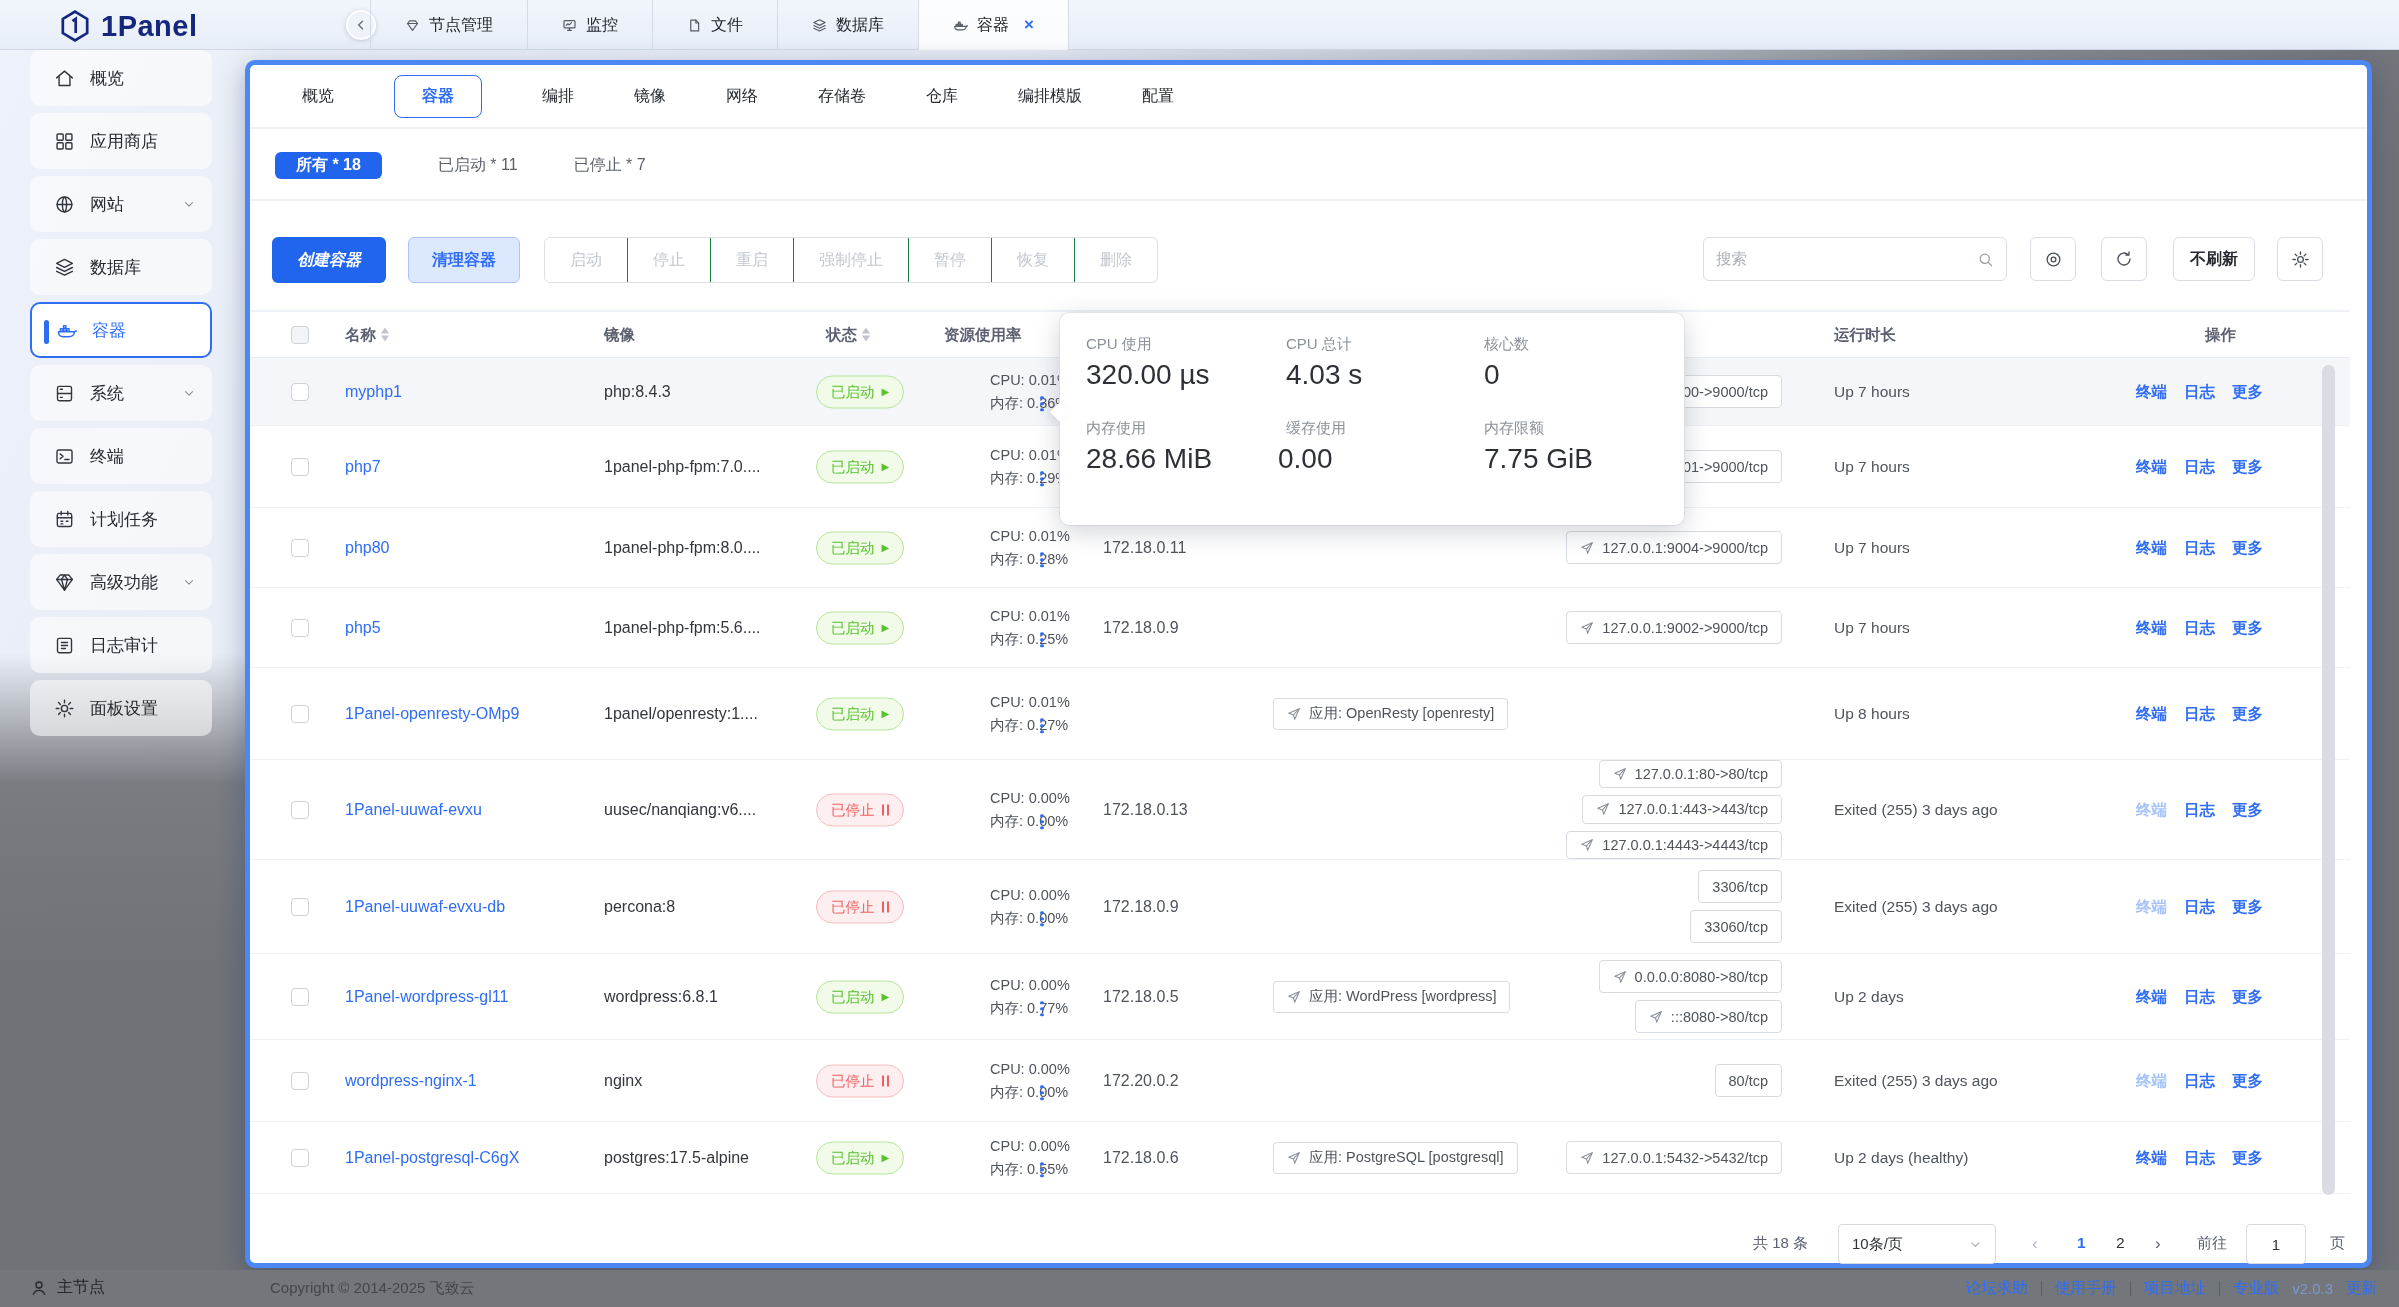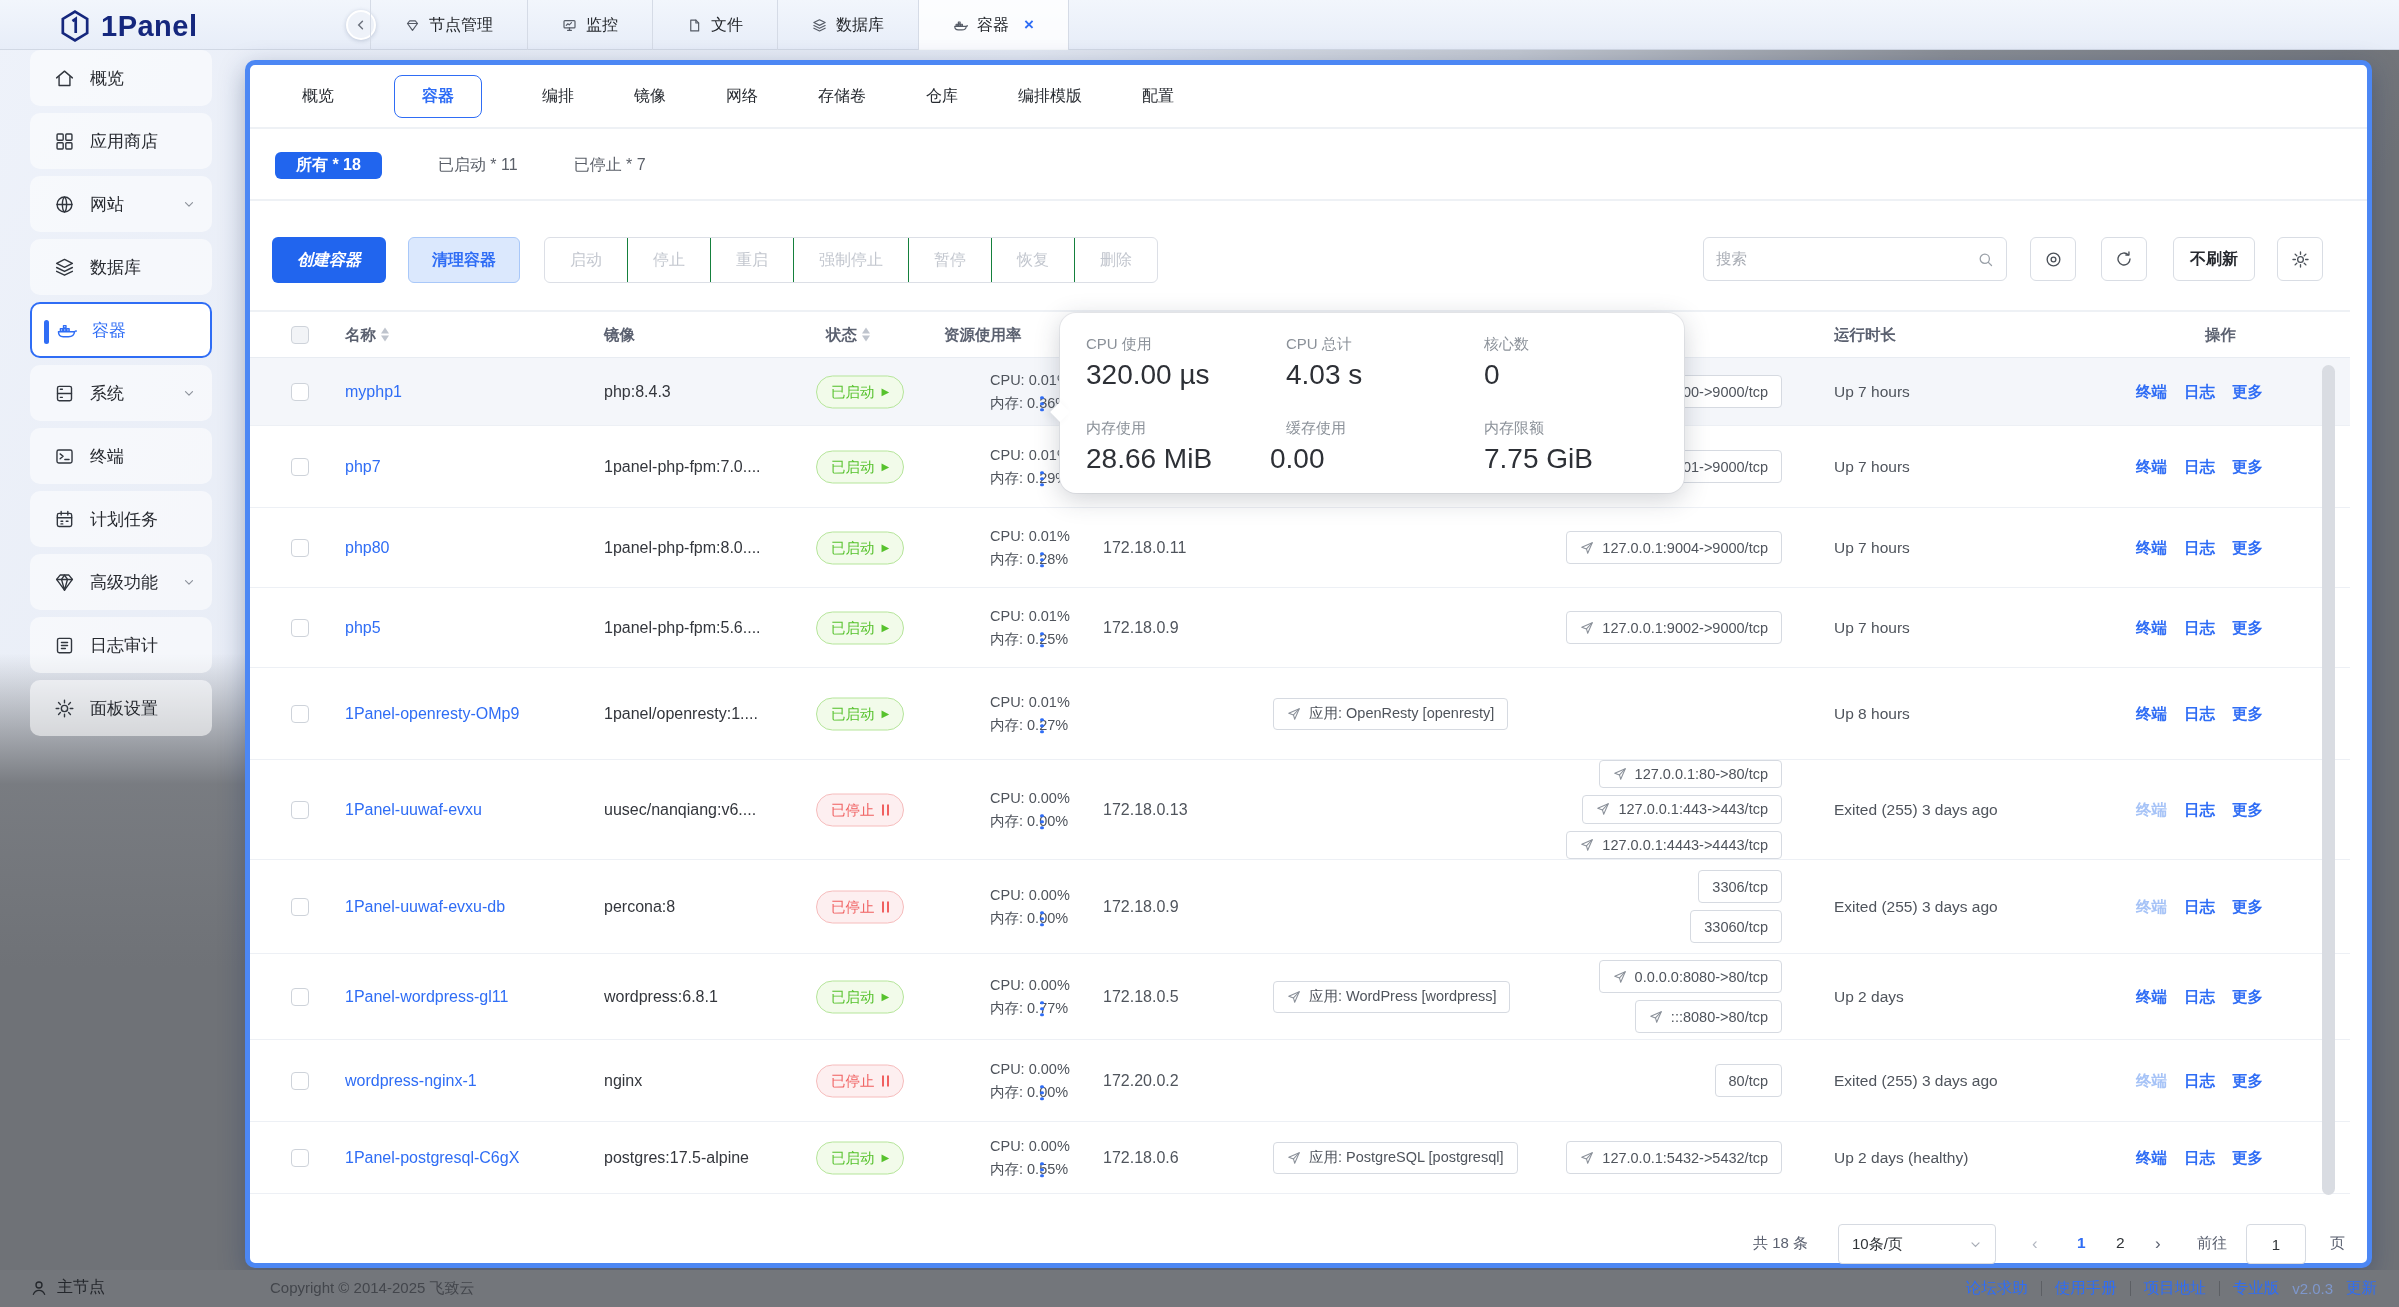--- a/index.html
+++ b/index.html
@@ -114,22 +114,22 @@
   .c-ports { left:1270px; width:262px; top:0; height:100%; transform:none; display:flex; flex-direction:column;
     justify-content:center; align-items:flex-end; gap:7px; }
   .c-ports .tag { height:33px; }
   .c-uptime { left:1584px; width:250px; font-size:15.5px; color:#4f545c; white-space:nowrap; }
   .c-actions { left:1886px; display:flex; gap:17px; }
   .alink { font-size:15.5px; font-weight:600; color:#2f6df5; cursor:pointer; white-space:nowrap; }
   .alink.disabled { color:#a6c3f7; cursor:not-allowed; }
   #vscroll { position:absolute; left:2072px; top:300px; width:13px; height:830px; border-radius:7px; background:#d9dce2; }
 
   
-  #stats-pop { position:absolute; left:1060px; top:313px; width:624px; height:180px; background:#fff;
-    border-radius:16px; box-shadow:0 6px 26px rgba(40,50,70,.22), 0 0 0 1px #f0f1f3; z-index:40; }
+  #stats-pop { position:absolute; left:1060px; top:313px; width:624px; height:212px; background:#fff;
+    border-radius:9px; box-shadow:0 6px 26px rgba(40,50,70,.22), 0 0 0 1px #f0f1f3; z-index:40; }
   #stats-pop .arrow { position:absolute; left:-7px; top:92px; width:14px; height:14px; background:#fff;
     transform:rotate(45deg); box-shadow:-3px 3px 8px rgba(40,50,70,.08); }
   .pop-label { position:absolute; font-size:15px; color:#8b9199; white-space:nowrap; }
   .pop-value { position:absolute; font-size:28px; color:#2d3036; white-space:nowrap; }
 
   
   #pager { position:absolute; left:0; top:1158px; width:2100px; height:42px; font-size:15px; color:#5b6170; }
   #pager .p-total { position:absolute; left:1503px; top:11px; }
   #pager .p-size { position:absolute; left:1588px; top:1px; width:158px; height:40px; border:1px solid #d6dae1;
     border-radius:4px; display:flex; align-items:center; justify-content:space-between; padding:0 13px;
@@ -769,21 +769,21 @@
     <div class="arrow"></div>
   <div class="pop-label" style="left: 26px; top: 22px;">CPU 使用</div>
       <div class="pop-value" style="left: 26px; top: 46px;">320.00 µs</div>
       <div class="pop-label" style="left: 226px; top: 22px;">CPU 总计</div>
       <div class="pop-value" style="left: 226px; top: 46px;">4.03 s</div>
       <div class="pop-label" style="left: 424px; top: 22px;">核心数</div>
       <div class="pop-value" style="left: 424px; top: 46px;">0</div>
       <div class="pop-label" style="left: 26px; top: 106px;">内存使用</div>
       <div class="pop-value" style="left: 26px; top: 130px;">28.66 MiB</div>
       <div class="pop-label" style="left: 226px; top: 106px;">缓存使用</div>
-      <div class="pop-value" style="left: 210px; top: 130px;">0.00</div>
+      <div class="pop-value" style="left: 218px; top: 130px;">0.00</div>
       <div class="pop-label" style="left: 424px; top: 106px;">内存限额</div>
       <div class="pop-value" style="left: 424px; top: 130px;">7.75 GiB</div>
     </div>
 
   <div id="footer">
     <div id="node-badge">
       <span>
           <svg width="18" height="18" viewBox="0 0 24 24">
             <circle cx="12" cy="8" r="4" fill="none" stroke="#24272c" stroke-width="1.8"></circle>
             <path d="M4.5 20.5c1.5-3.8 4.7-5.3 7.5-5.3s6 1.5 7.5 5.3" fill="none" stroke="#24272c" stroke-width="1.8" stroke-linecap="round"></path>

